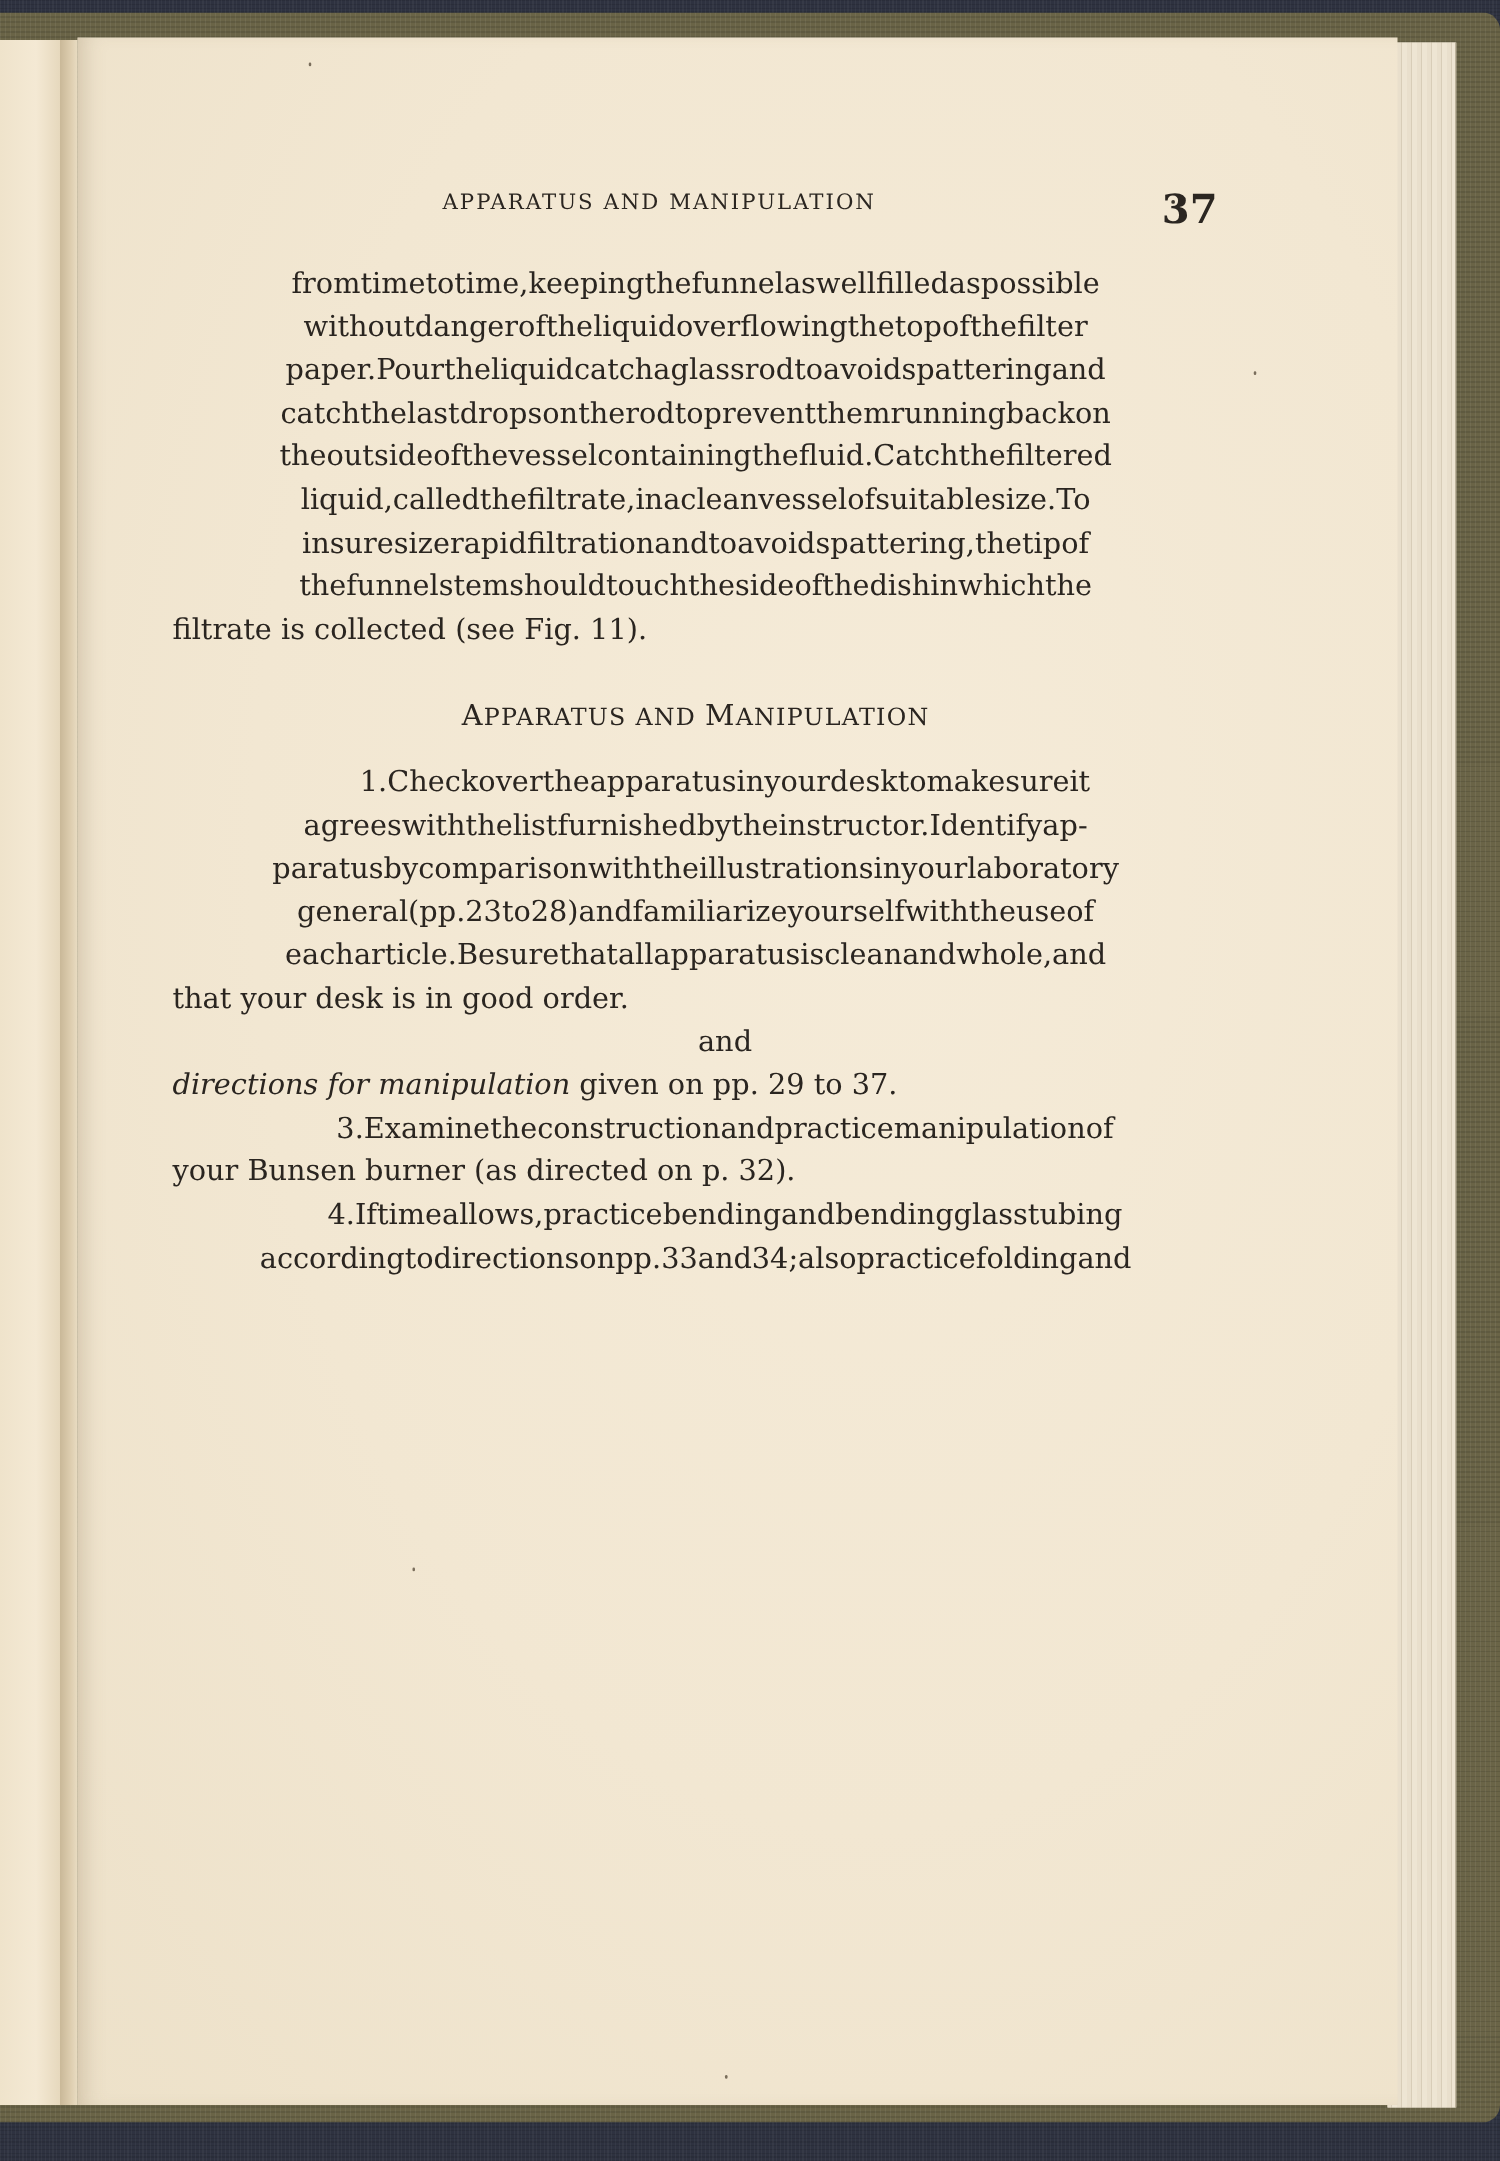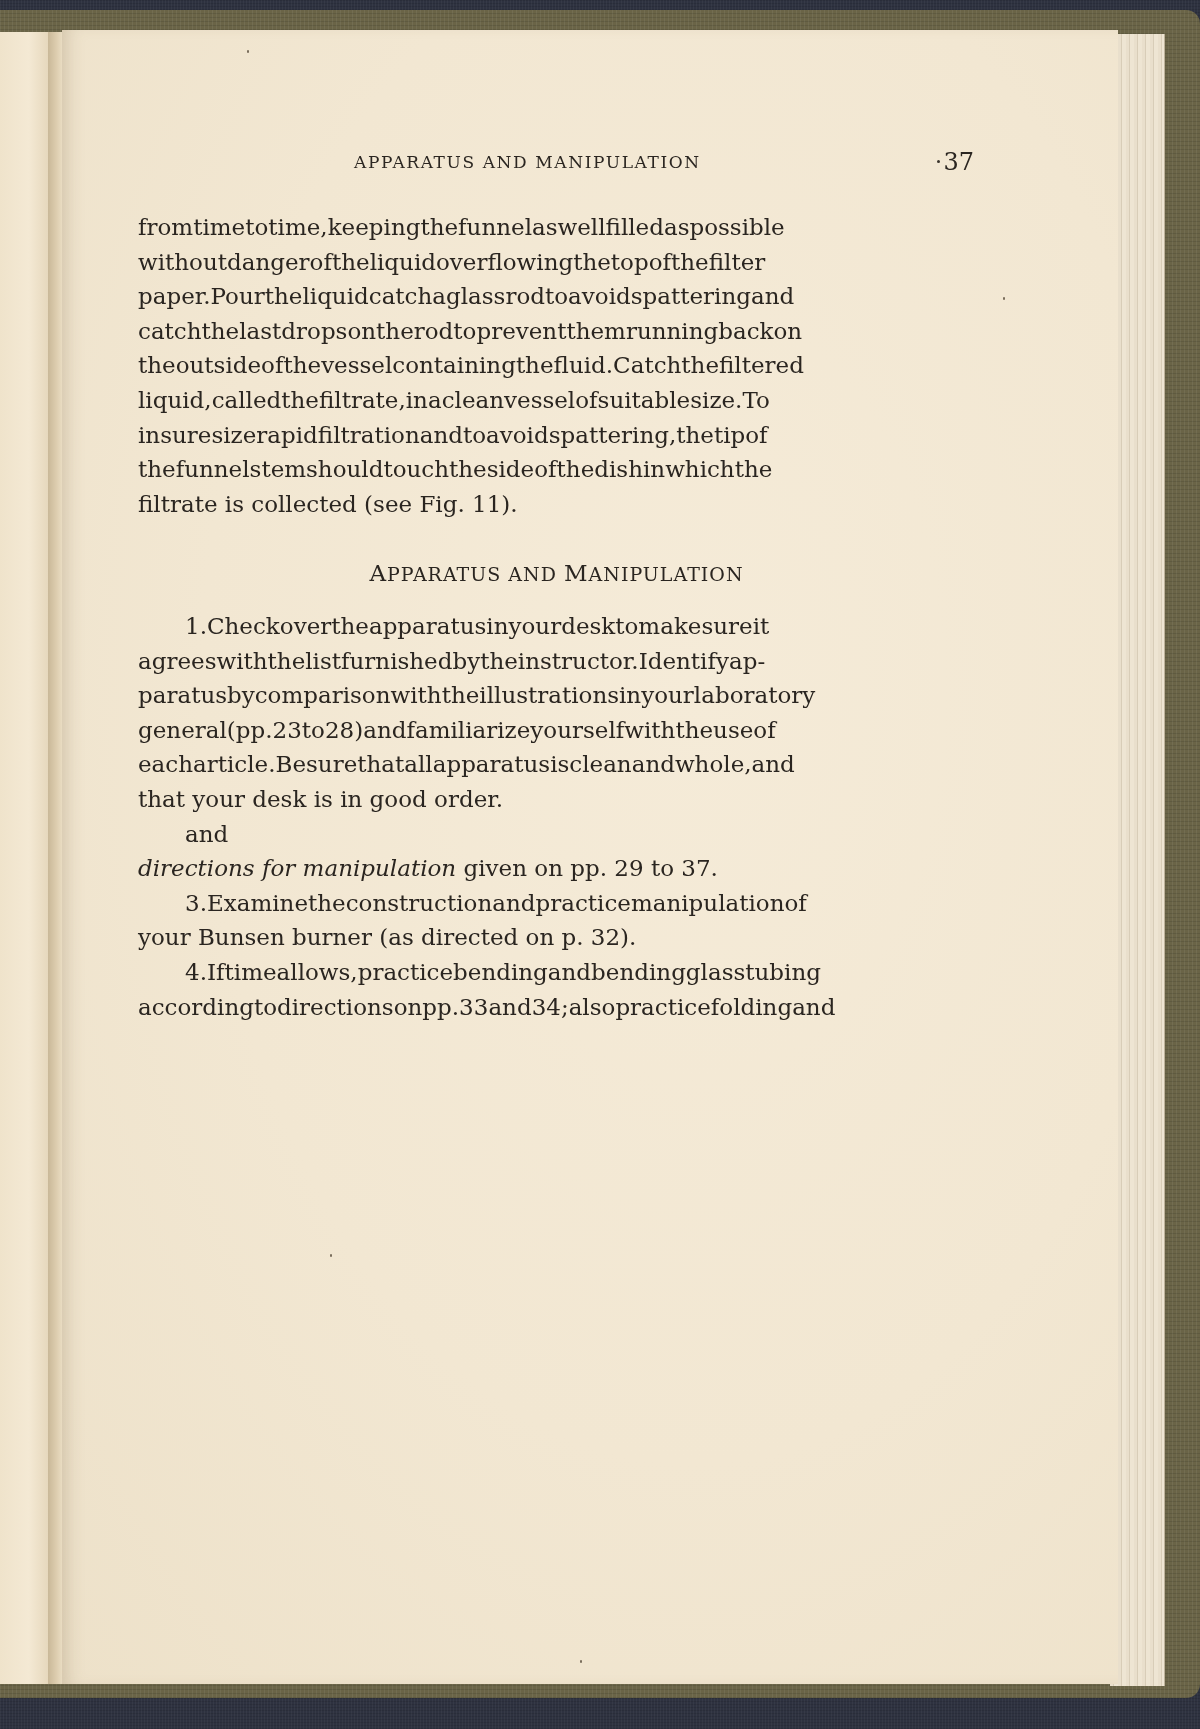--- a/index.html
+++ b/index.html
@@ -46,33 +46,33 @@
   }
   .running-head {
     position: absolute; left: 354px; top: 152px; width: 620px; height: 30px;
     color: #2b2621;
   }
   .running-title {
     position: absolute; left: 0; top: 0;
     font-size: 17px; letter-spacing: 1.6px;
   }
   .page-number {
-    position: absolute; right: 0; top: -4px; font-size: 24px;
+    position: absolute; right: 0; top: -4px; font-size: 32px; font-weight: bold;
   }
   .page-dot {
     position: absolute; right: 34px; top: 8px; width: 3px; height: 3px; background: #3a342c; border-radius: 50%;
   }
   .text-block {
     position: absolute; left: 138px; width: 837px;
     color: #2a2520; font-size: 23px;
   }
   .line {
     height: 34.6px; line-height: 34.6px;
     text-align: justify; text-align-last: justify; white-space: nowrap;
-    display: flex; justify-content: flex-start;
+    display: flex; justify-content: center;
   }
   .line.last { display: block; text-align-last: left; }
   .line.indent { padding-left: 47px; }
   .line .w { display: inline-block; }
   .it { font-style: italic; }
   .section-heading {
     position: absolute; left: 138px; top: 560px; width: 837px; text-align: center;
     color: #2a2520; font-size: 19px; letter-spacing: 1px;
   }
   .section-heading .big { font-size: 23px; }

